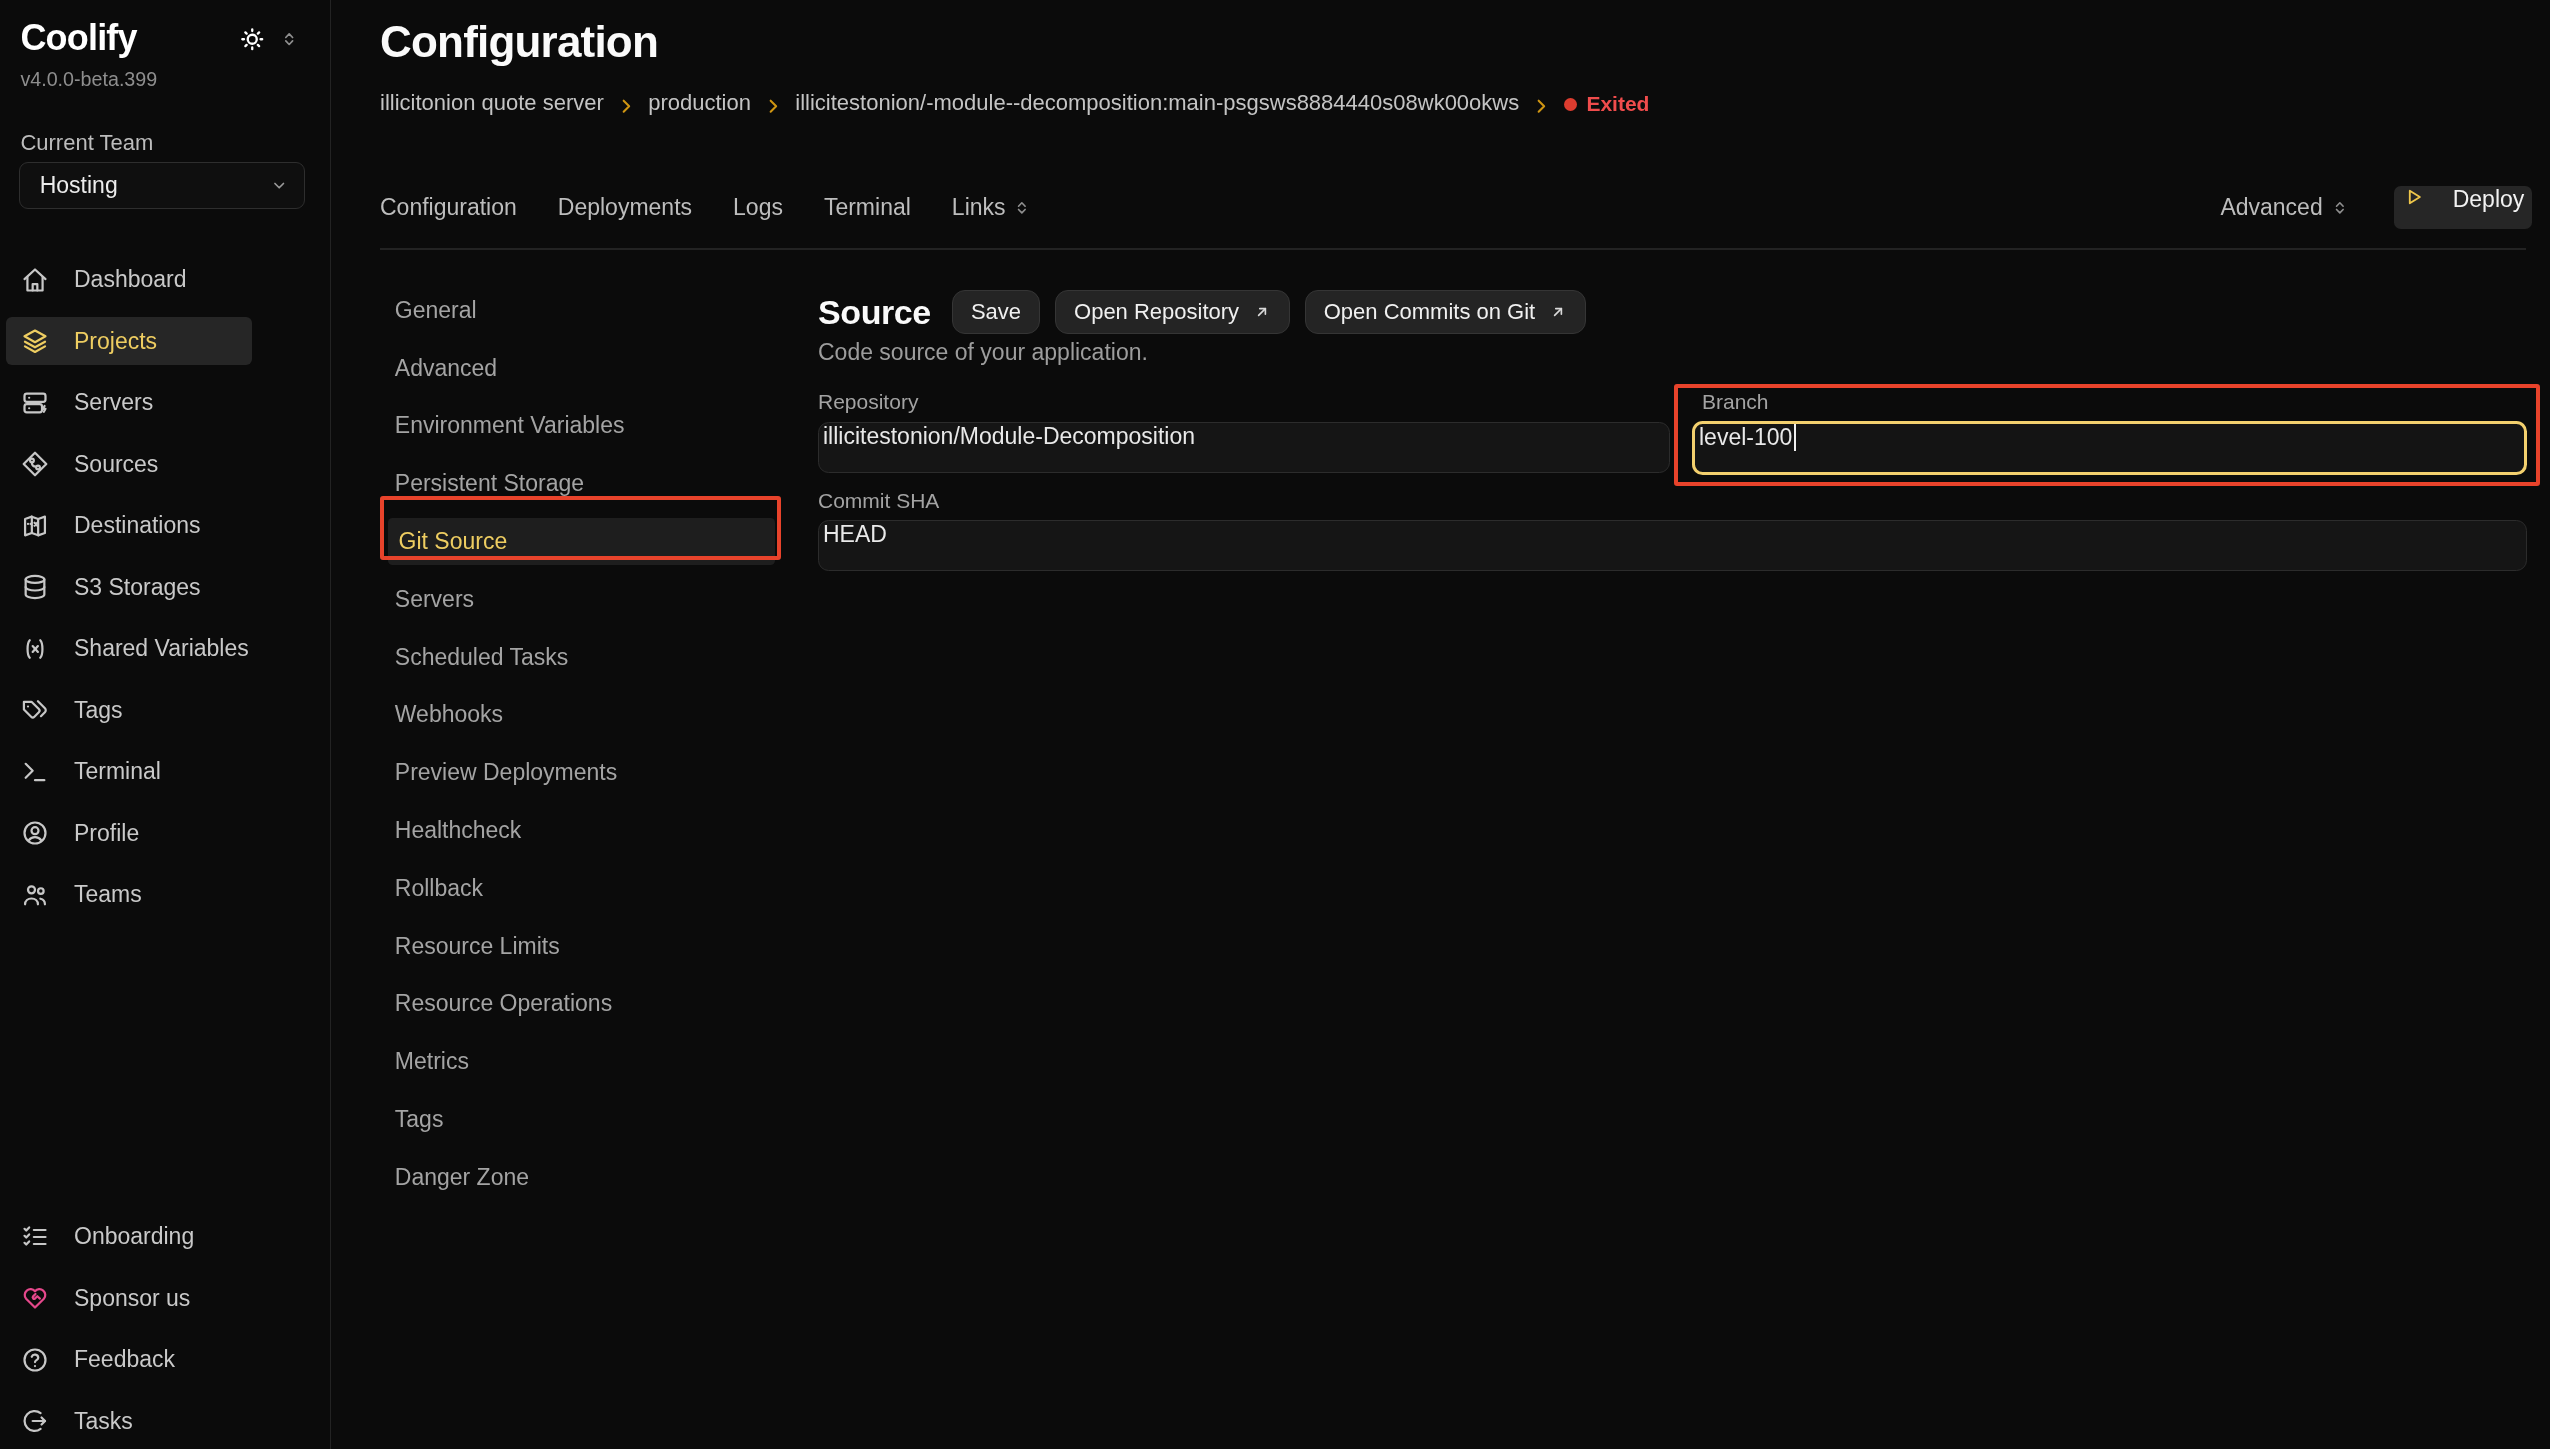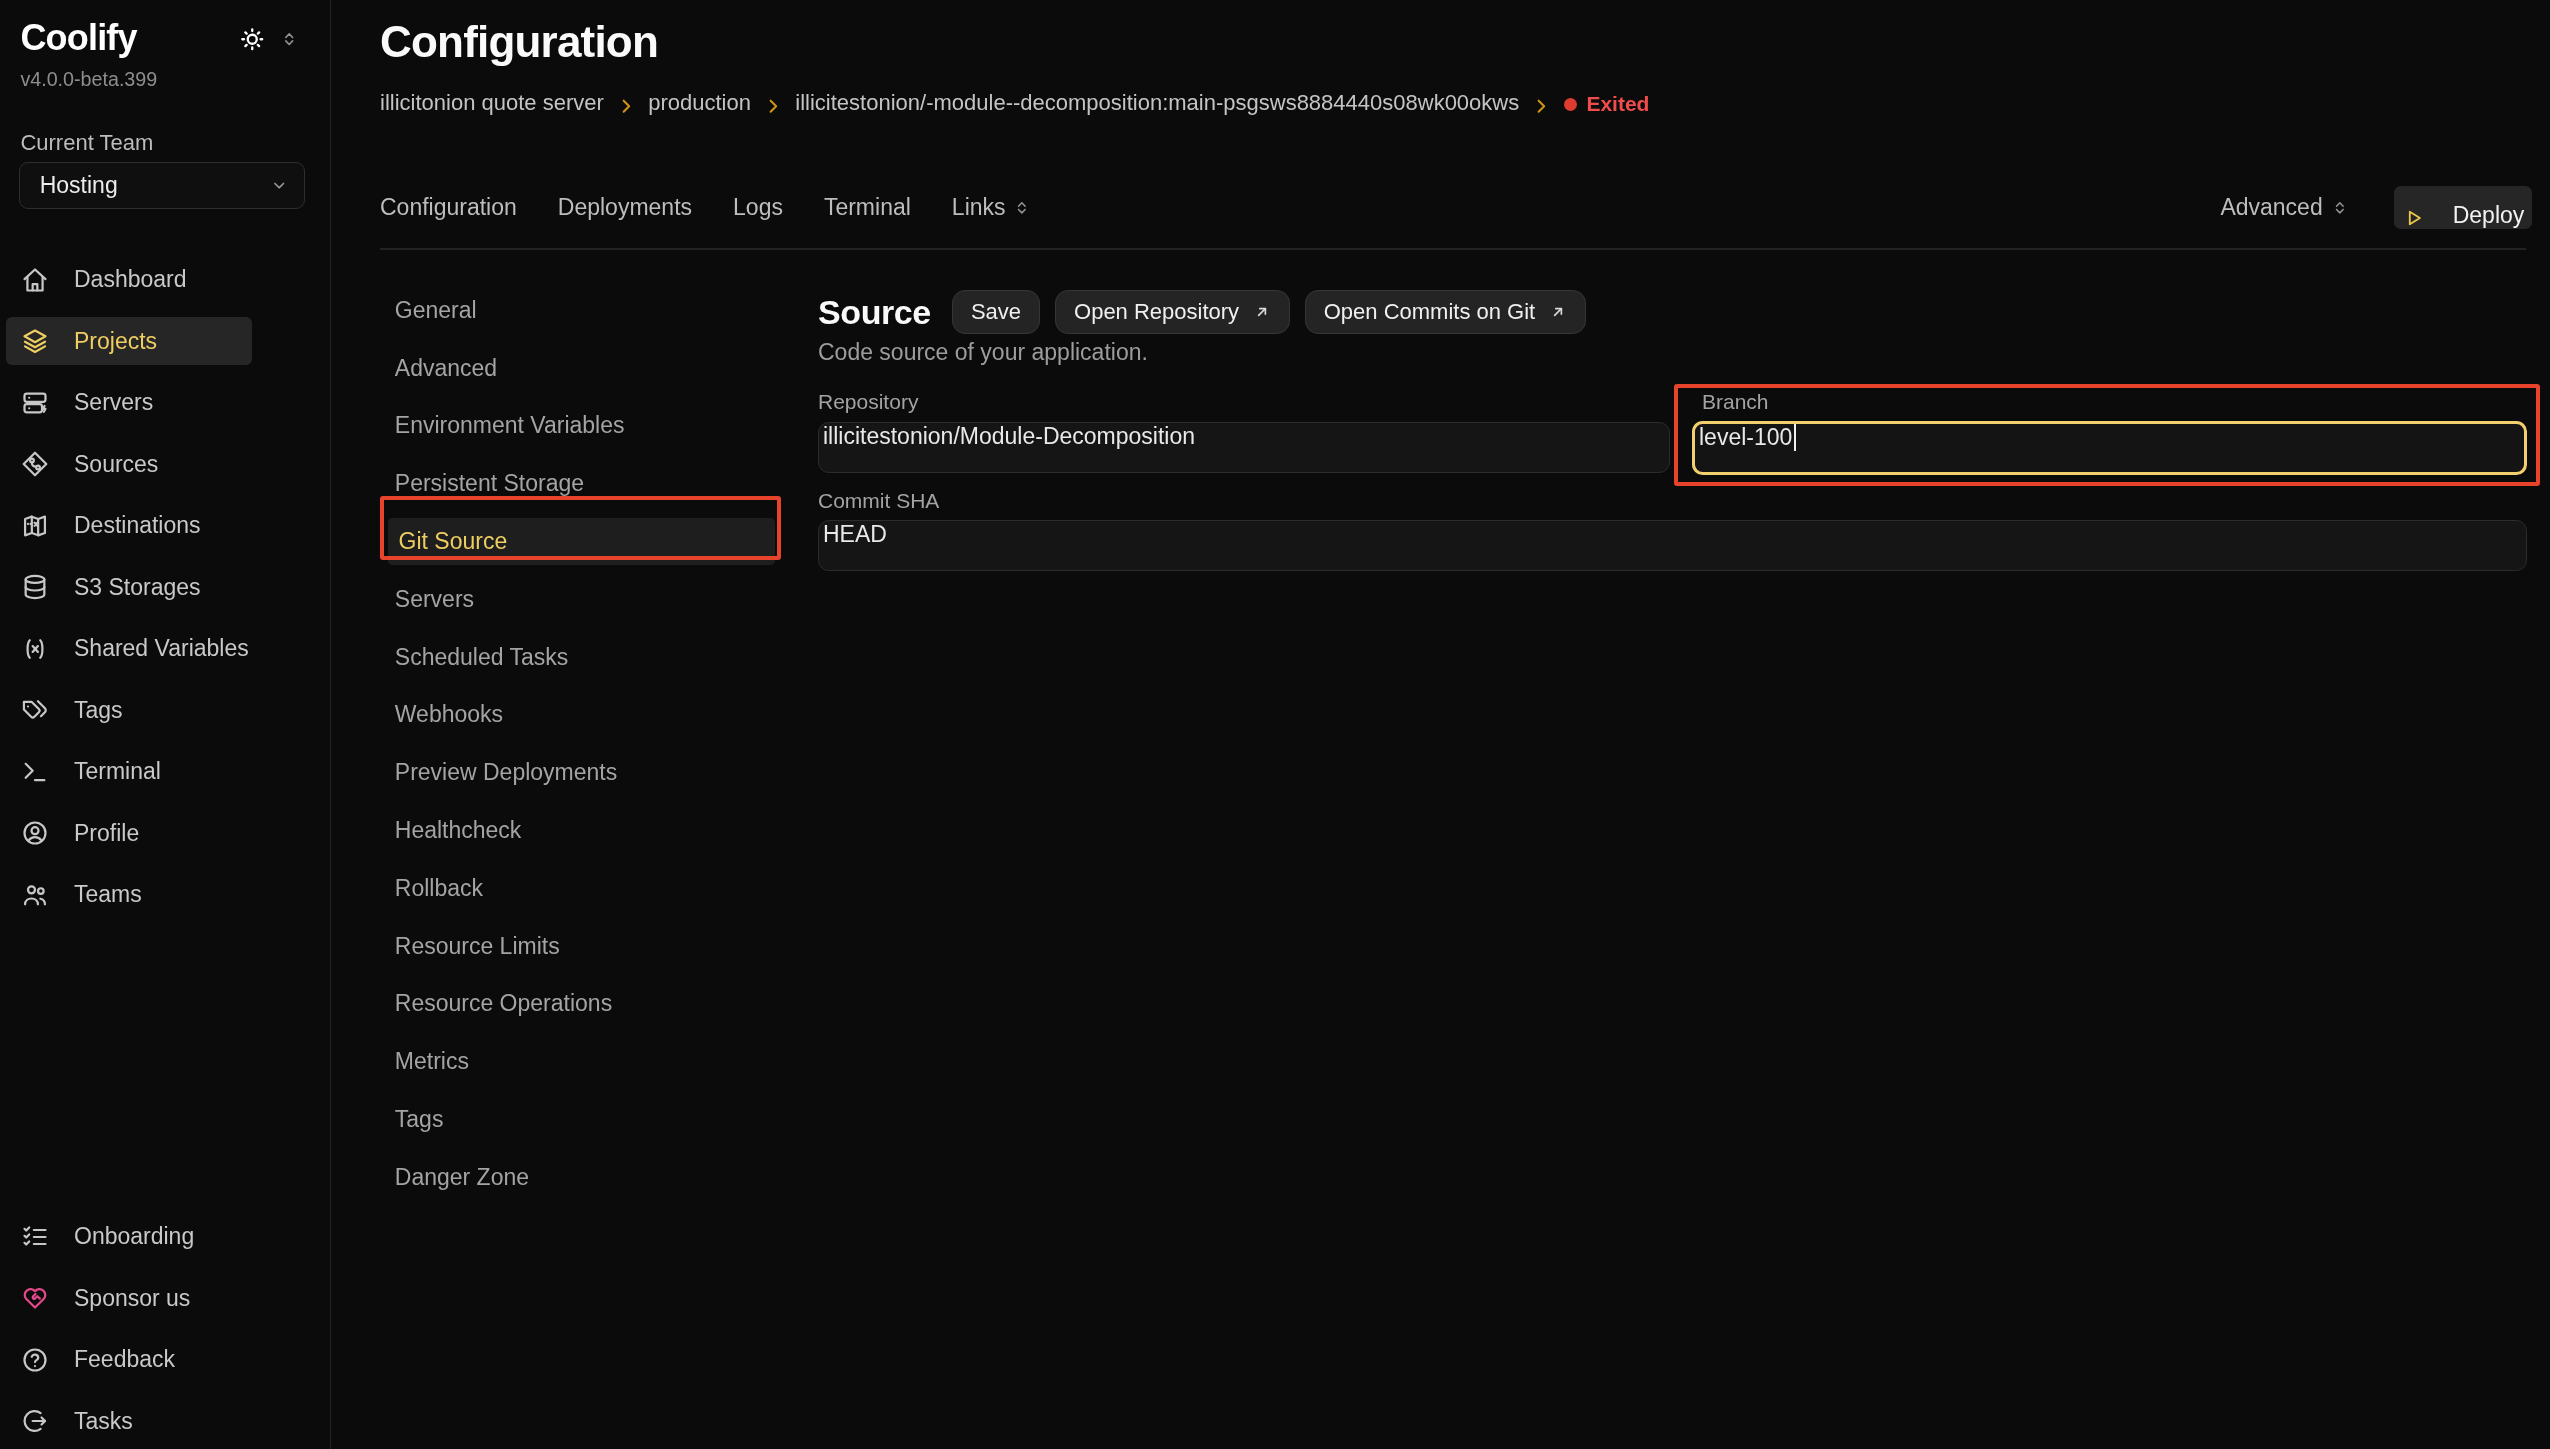--- a/index.html
+++ b/index.html
@@ -44,21 +44,21 @@
   .status { display:flex; align-items:center; gap:9.8px; }
   .status-dot { width:13px; height:13px; border-radius:50%; background:#dd3c2f; }
   .status-text { color:#f04c4c; font-weight:700; font-size:21px; }
 
   .tabbar { position:absolute; left:48px; top:185px; height:45px; display:flex; align-items:center; gap:41px; }
   .tab { font-size:23px; color:#bdbdbd; display:flex; align-items:center; gap:6.8px; cursor:pointer; }
   .tab svg { width:19.7px; height:19.7px; color:#8f8f8f; }
   .topright { position:absolute; right:18px; top:185px; height:45px; display:flex; align-items:center; gap:44px; }
   .advanced { display:flex; align-items:center; gap:7.6px; font-size:23px; color:#bdbdbd; cursor:pointer; }
   .advanced svg { width:19.7px; height:19.7px; color:#8f8f8f; }
-  .deploy-btn { width:138px; height:43px; background:#262626; border-radius:6.8px; display:flex; align-items:flex-end; justify-content:center; gap:29px; font-size:23px; color:#f2f2f2; cursor:pointer; }
+  .deploy-btn { width:138px; height:43px; background:#262626; border-radius:6.8px; display:flex; align-items:flex-start; justify-content:center; gap:29px; font-size:23px; color:#f2f2f2; cursor:pointer; }
   .deploy-btn svg { width:22px; height:22px; color:#eec64a; stroke-width:2; }
 
   .divider { position:absolute; left:48px; right:24px; top:248px; height:1.5px; background:#232323; }
 
   .config-nav { position:absolute; left:56px; top:283px; width:387px; }
   .cfg-row { height:54px; cursor:pointer; }
   .cfg-pill { height:47px; margin-top:3.8px; border-radius:4.5px; display:flex; align-items:center; padding-left:6.8px; font-size:23px; color:#a4a4a4; }
   .cfg-row.active .cfg-pill { background:#1e1e1e; color:#eecd61; padding-left:10.6px; }
 
   .annot { position:absolute; border:4.5px solid #e8432b; border-radius:3px; pointer-events:none; }

